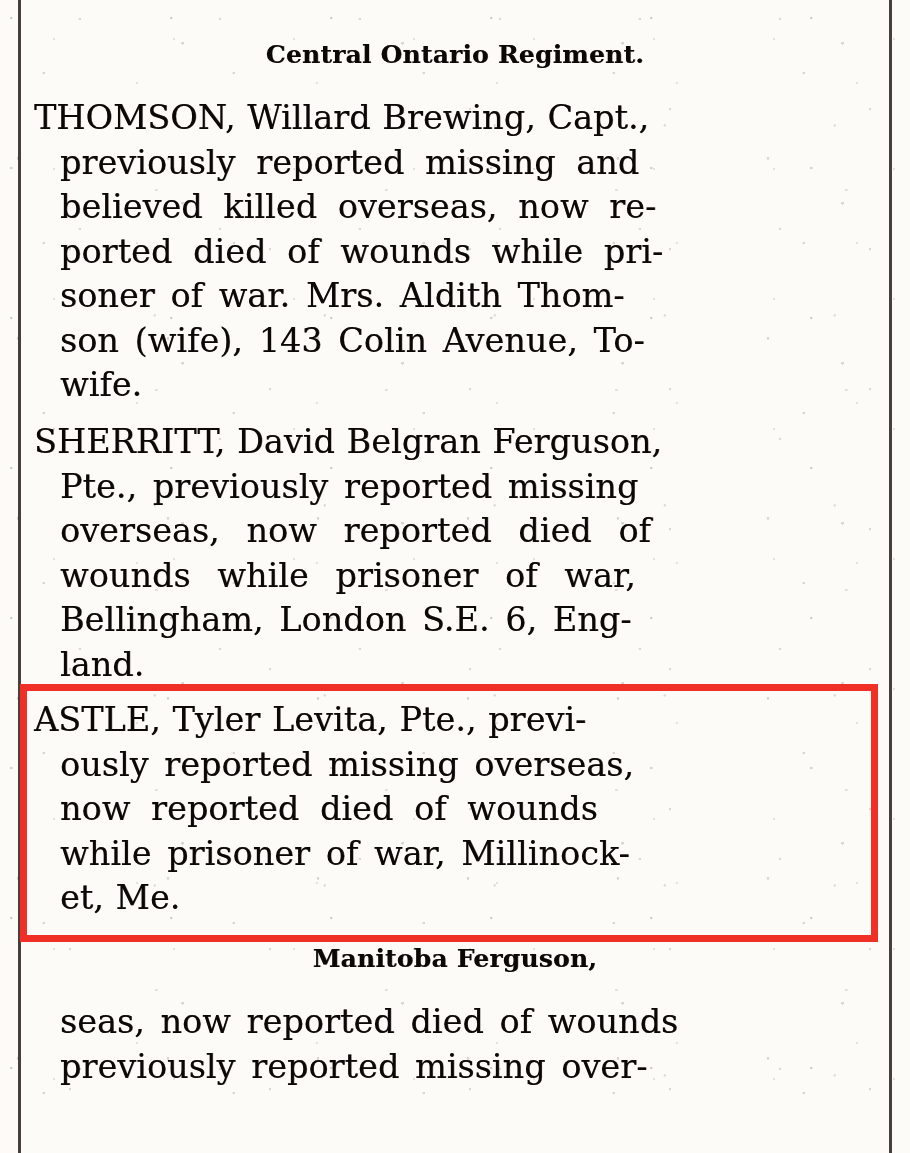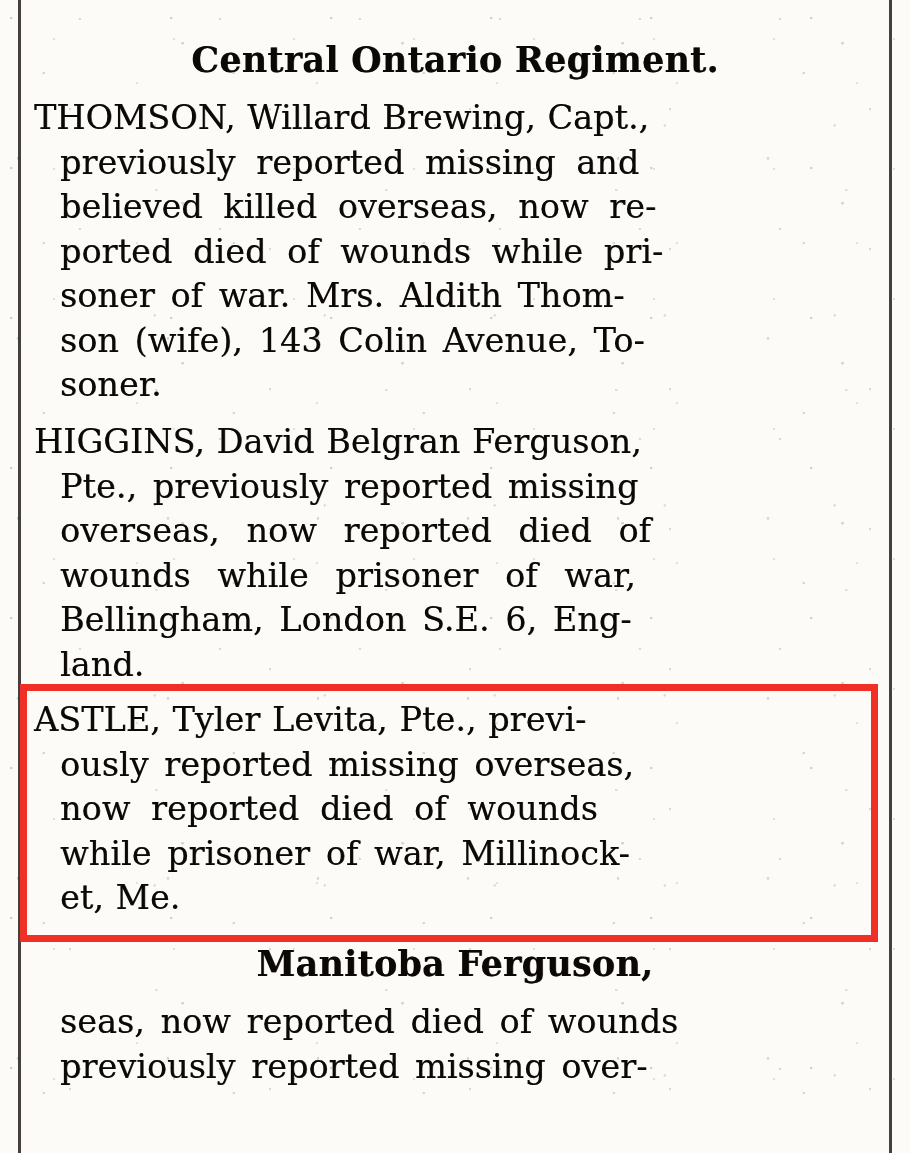--- a/index.html
+++ b/index.html
@@ -64,21 +64,21 @@
     right: 34px;
     top: 0;
     bottom: 0;
     padding: 0;
   }
 
   .regiment-heading {
     text-align: center;
     font-family: "DejaVu Serif", serif;
     font-weight: 700;
-    font-size: 35px;
+    font-size: 25px;
     letter-spacing: 0.2px;
     color: #14110f;
     margin: 0;
     line-height: 1.0;
     text-shadow: 0.4px 0.3px 0 rgba(0,0,0,0.55);
   }
 
   .entry {
     font-family: "DejaVu Serif", serif;
     font-size: 33.5px;
@@ -144,25 +144,25 @@
       <h2 class="regiment-heading">Central Ontario Regiment.</h2>
     </div>
 
     <div id="block-entry-1" class="entry">
       <span class="first">THOMSON, Willard Brewing, Capt.,</span>
       <span class="cont spread-2">previously reported missing and</span>
       <span class="cont spread-2">believed killed overseas, now re-</span>
       <span class="cont spread-2">ported died of wounds while pri-</span>
       <span class="cont spread-1">soner of war. Mrs. Aldith Thom-</span>
       <span class="cont spread-1">son (wife), 143 Colin Avenue, To-</span>
-      <span class="cont">soner.</span>
+      <span class="cont">wife.</span>
     </div>
 
     <div id="block-entry-2" class="entry">
-      <span class="first">HIGGINS, David Belgran Ferguson,</span>
+      <span class="first">SHERRITT, David Belgran Ferguson,</span>
       <span class="cont spread-1">Pte., previously reported missing</span>
       <span class="cont spread-3">overseas, now reported died of</span>
       <span class="cont spread-3">wounds while prisoner of war,</span>
       <span class="cont spread-1">Bellingham, London S.E. 6, Eng-</span>
       <span class="cont">land.</span>
     </div>
 
     <div id="block-heading-2">
       <h2 class="regiment-heading">Manitoba Ferguson,</h2>
     </div>

